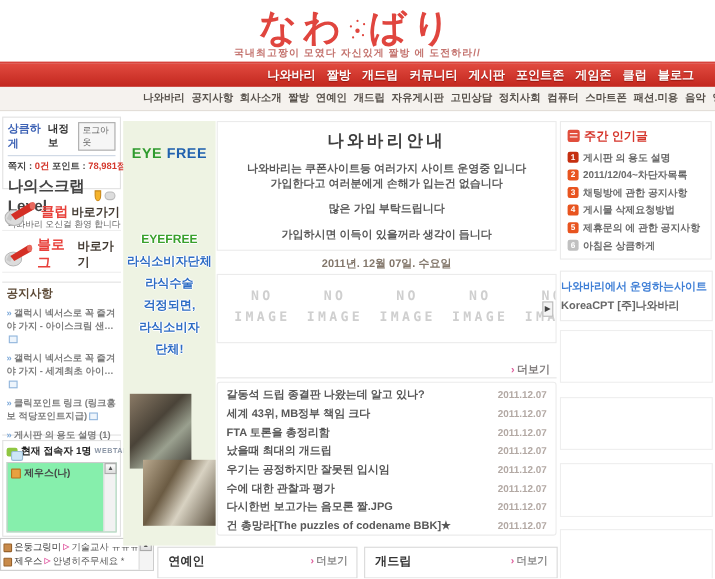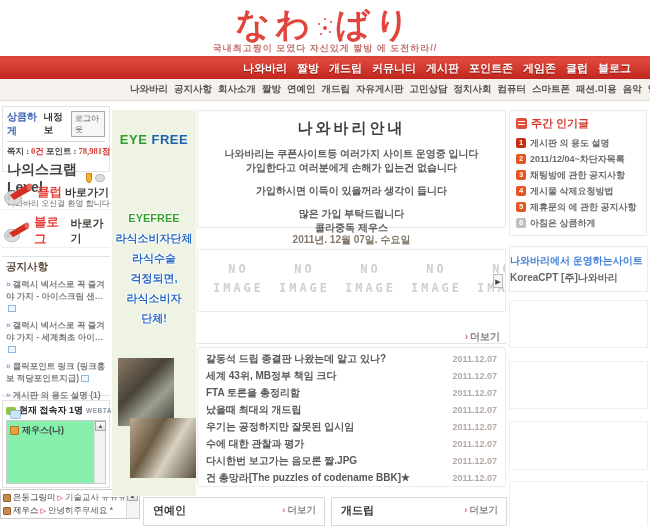--- a/index.html
+++ b/index.html
@@ -19,21 +19,21 @@
   .subnav { top:79px; left:0; width:650px; height:22px; background:#f5f2ee; border-bottom:1px solid #e3ded8; display:flex; align-items:center; padding-left:130px; gap:6px; overflow:hidden; }
   .subnav span { color:#57514b; font-size:9.5px; font-weight:bold; white-space:nowrap; cursor:pointer; }
 
   
   .panel { border:1px solid #e2e2e2; background:#fff; }
   .user-box { top:106px; left:2px; width:108px; height:66px; padding:3px 4px; }
   .u-row1 { display:flex; align-items:center; gap:4px; border-bottom:1px solid #ccd6e4; padding-bottom:3px; }
   .uname { color:#3d62b5; font-size:10px; font-weight:bold; }
   .uinfo { color:#333; font-size:9.5px; font-weight:bold; cursor:pointer; }
   .logout { font-size:8px; color:#666; border:1px solid #aaa; background:#f6f6f6; padding:1px 3px; cursor:pointer; }
-  .u-row2 { margin-top:4px; font-size:8.5px; font-weight:bold; color:#444; white-space:nowrap;font-family:Liberation Serif, serif; }
+  .u-row2 { margin-top:4px; font-size:8.5px; font-weight:bold; color:#444; white-space:nowrap; }
   .u-row2 b { color:#d4372c; }
   .u-row3 { margin-top:3px; font-size:14px; font-weight:bold; color:#444; display:flex; align-items:center; gap:3px; }
   .shield { display:inline-block; width:9px; height:10px; background:#f5b32b; border:1px solid #c8881a; border-radius:0 0 50% 50%/0 0 60% 60%; }
   .lvlpill { display:inline-block; width:13px; height:8px; background:#ddd; border:1px solid #bbb; border-radius:4px; }
   .u-row4 { margin-top:3px; font-size:8px; color:#666; white-space:nowrap; }
 
   .shortcut { left:2px; width:108px; height:34px; display:flex; align-items:center; gap:3px; padding-left:2px; cursor:pointer; border-bottom:1px solid #eee; }
   .sc-strong { font-size:12.5px; font-weight:bold; color:#e8403a; }
   .sc-rest { font-size:11px; font-weight:bold; color:#433b33; }
 
@@ -250,23 +250,22 @@
       <div>단체!</div>
     </div>
     <div class="ad-photo1"></div>
     <div class="ad-photo2"></div>
   </div>
 
   <div class="abs intro-box">
     <div class="intro-title">나와바리안내</div>
     <div class="intro-line">나와바리는 쿠폰사이트등 여러가지 사이트 운영중 입니다</div>
     <div class="intro-line">가입한다고 여러분에게 손해가 입는건 없습니다</div>
+    <div class="intro-line gap-top">많은 가입 부탁드립니다</div>
     <div class="intro-line gap-top">가입하시면 이득이 있을꺼라 생각이 듭니다</div>
-    <div class="intro-line gap-top">많은 가입 부탁드립니다</div>
-    <div class="intro-line">콜라중독 제우스</div>
   </div>
 
   <div class="abs date-line">2011년. 12월 07일. 수요일</div>
 
   <div class="abs noimg-box">
     <div class="noimg">
         <div>NO</div>
         <div>IMAGE</div>
       </div>
     <div class="noimg">

